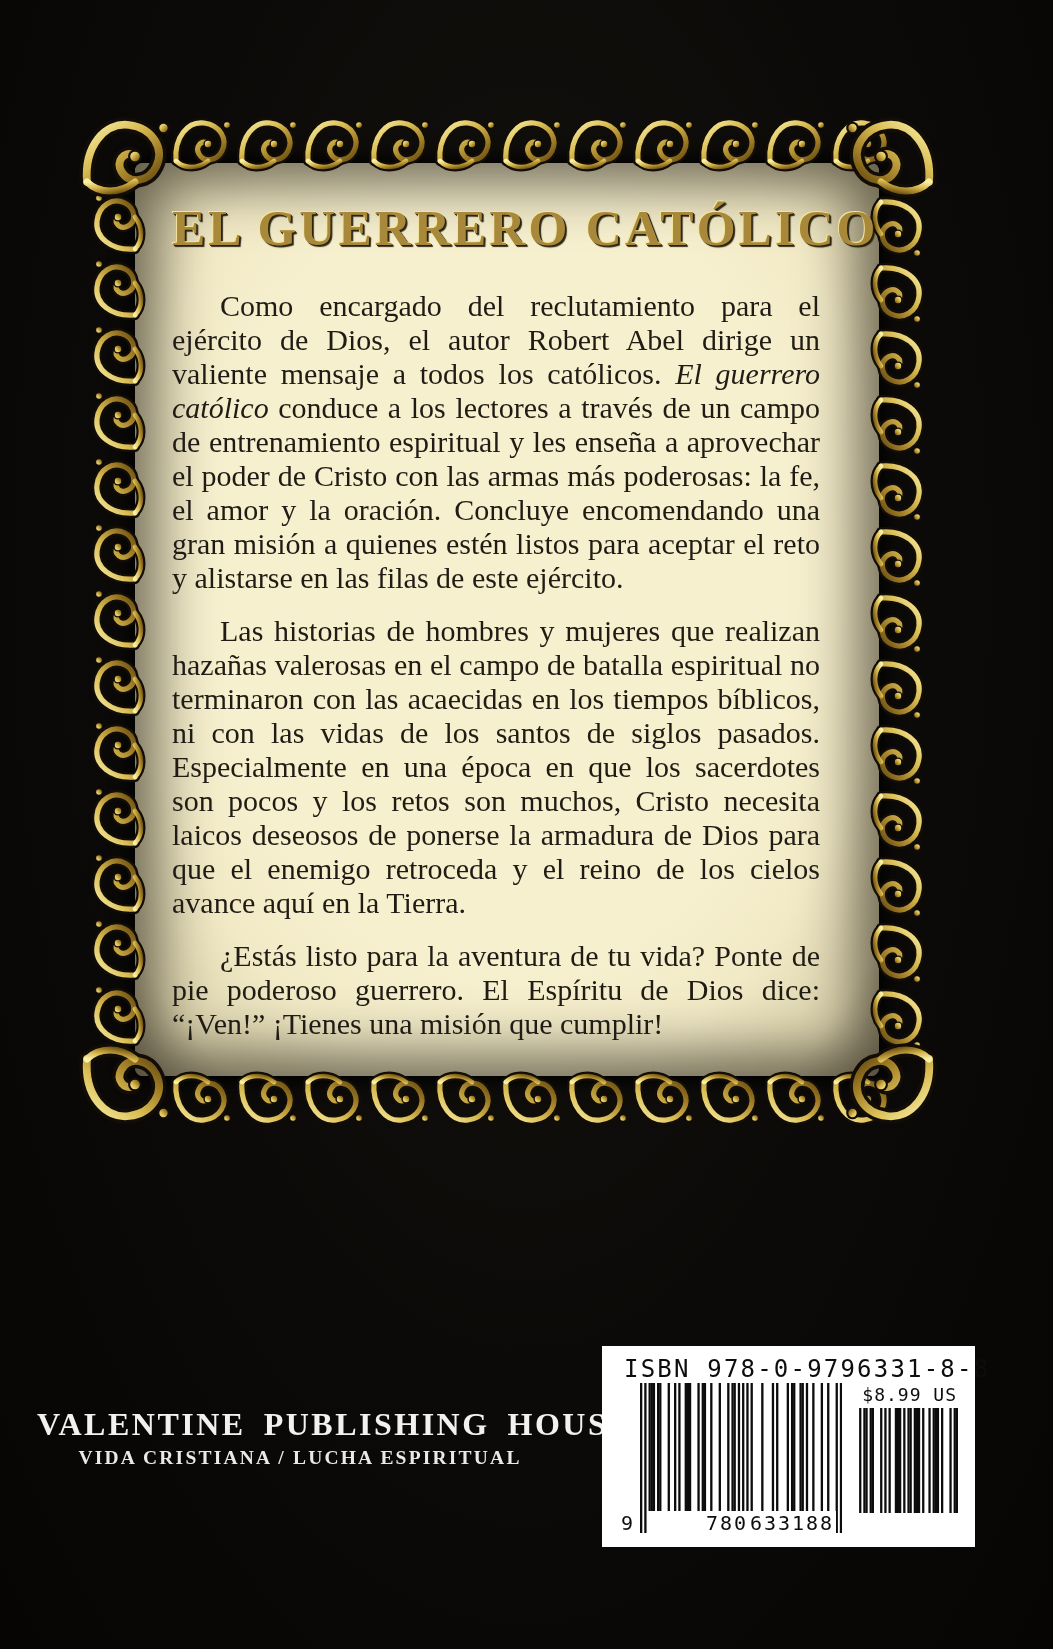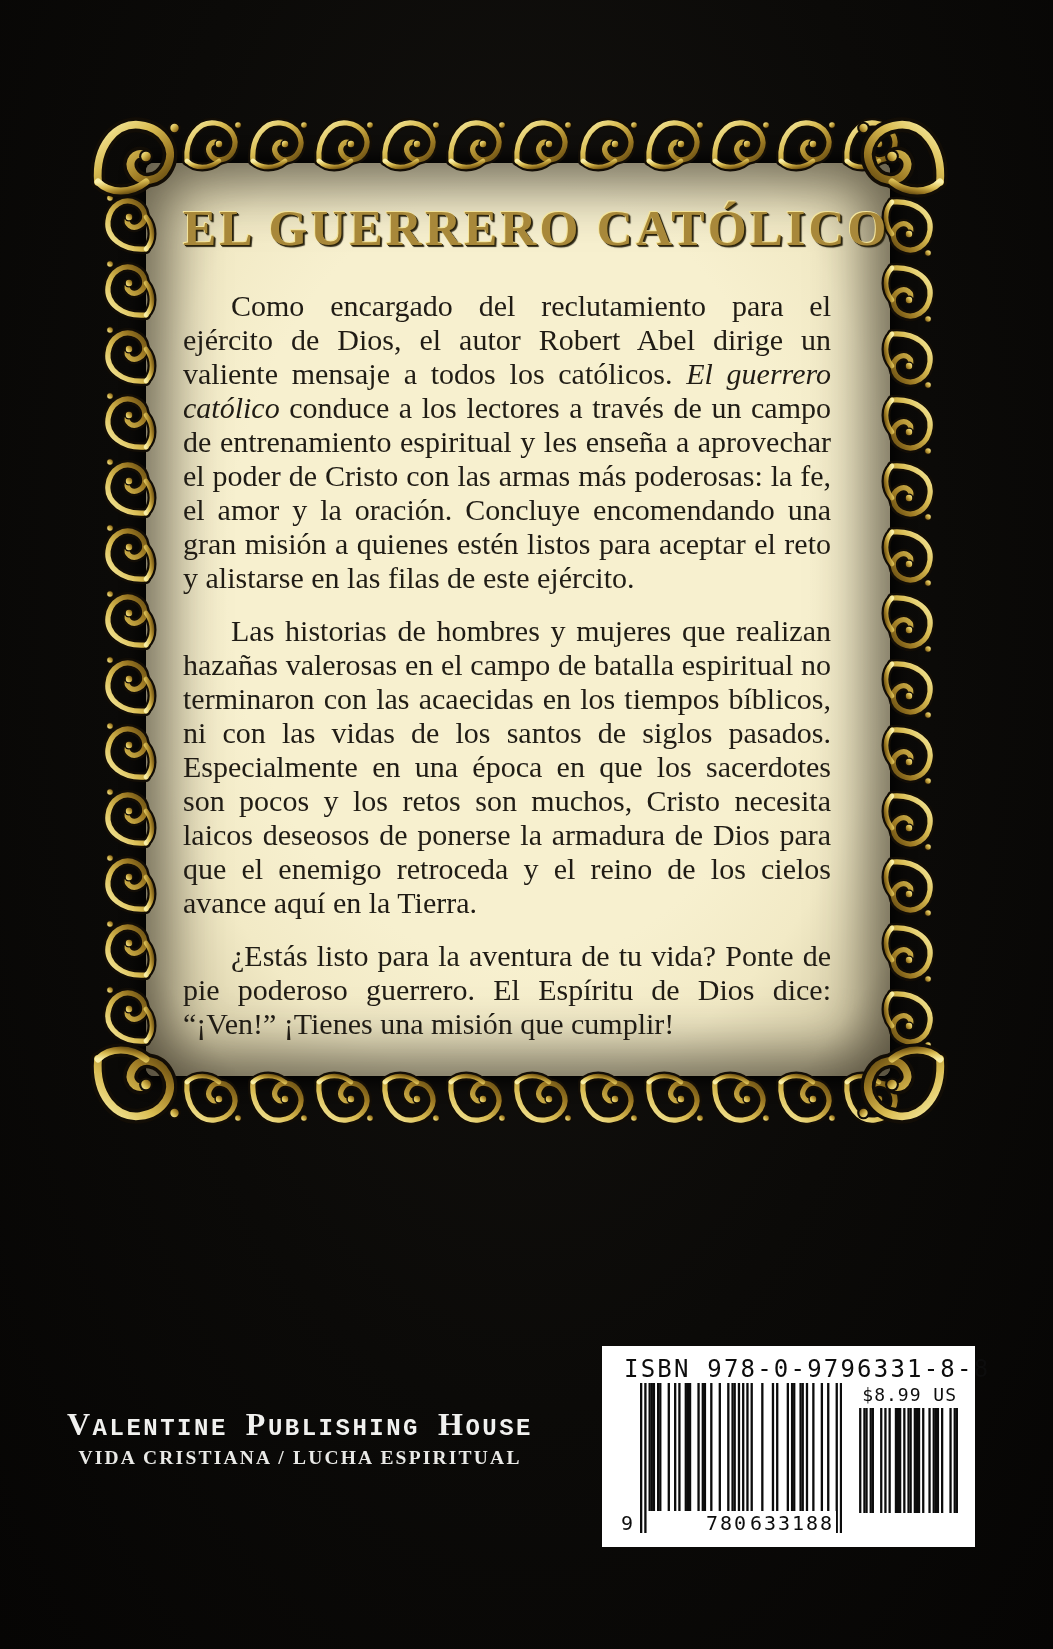--- a/index.html
+++ b/index.html
@@ -2,21 +2,21 @@
 <html><head>
 <meta charset="utf-8">
 <style>
   html,body{margin:0;padding:0;background:#000;}
   .cover{
     position:relative;width:1053px;height:1649px;overflow:hidden;
     background:radial-gradient(ellipse at 50% 35%, #151310 0%, #0b0a08 55%, #060504 100%);
     font-family:"Liberation Serif", serif;
   }
   
-  .frame{position:absolute;left:88px;top:103px;width:862px;height:1035px;}
+  .frame{position:absolute;left:77px;top:103px;width:862px;height:1035px;}
   .panel{
     position:absolute;left:58px;top:60px;right:60px;bottom:62px;
     background:radial-gradient(ellipse at 50% 45%, #f7f0cf 55%, #f2eac6 72%, #ddd4af 88%, #a99f80 100%);
     box-shadow:inset 0 0 55px 22px rgba(32,28,18,.62), 0 0 18px 6px rgba(0,0,0,.9);
     border-radius:8px;
   }
   .ornaments{position:absolute;left:0;top:0;}
   
   .content{position:absolute;left:95px;top:96px;width:648px;color:#1c1813;}
   .title{
@@ -32,21 +32,21 @@
     text-align:justify;text-indent:48px;
     color:#201c15;
   }
   .synopsis p:last-child{margin-bottom:0;}
   .italic{font-style:italic;}
   
   .publisher{position:absolute;left:28px;top:1406px;width:544px;text-align:center;color:#f1f1ef;}
   .pub-name{letter-spacing:2.5px;font-weight:bold;white-space:nowrap;}
   .pub-word{margin:0 9px;}
   .pub-word .initial{font-size:32px;}
-  .pub-word .rest{font-size:24px;font-family:Liberation Mono, monospace;}
+  .pub-word .rest{font-size:32px;}
   .pub-category{margin-top:4px;font-size:19.5px;letter-spacing:2.2px;font-weight:bold;color:#e9e9e6;white-space:nowrap;}
   
   .barcode-box{
     position:absolute;left:602px;top:1346px;width:373px;height:201px;
     background:#ffffff;color:#0d0d0d;
     font-family:"DejaVu Sans Mono", monospace;
   }
   .isbn-line{margin-top:9px;text-align:center;padding-left:22px;font-size:24px;letter-spacing:2.2px;white-space:nowrap;}
   .price-line{text-align:right;padding-right:18px;margin-top:1px;font-size:18px;letter-spacing:1px;white-space:nowrap;}
   .main-wrap{position:absolute;left:38px;top:37px;width:203px;height:155px;}

